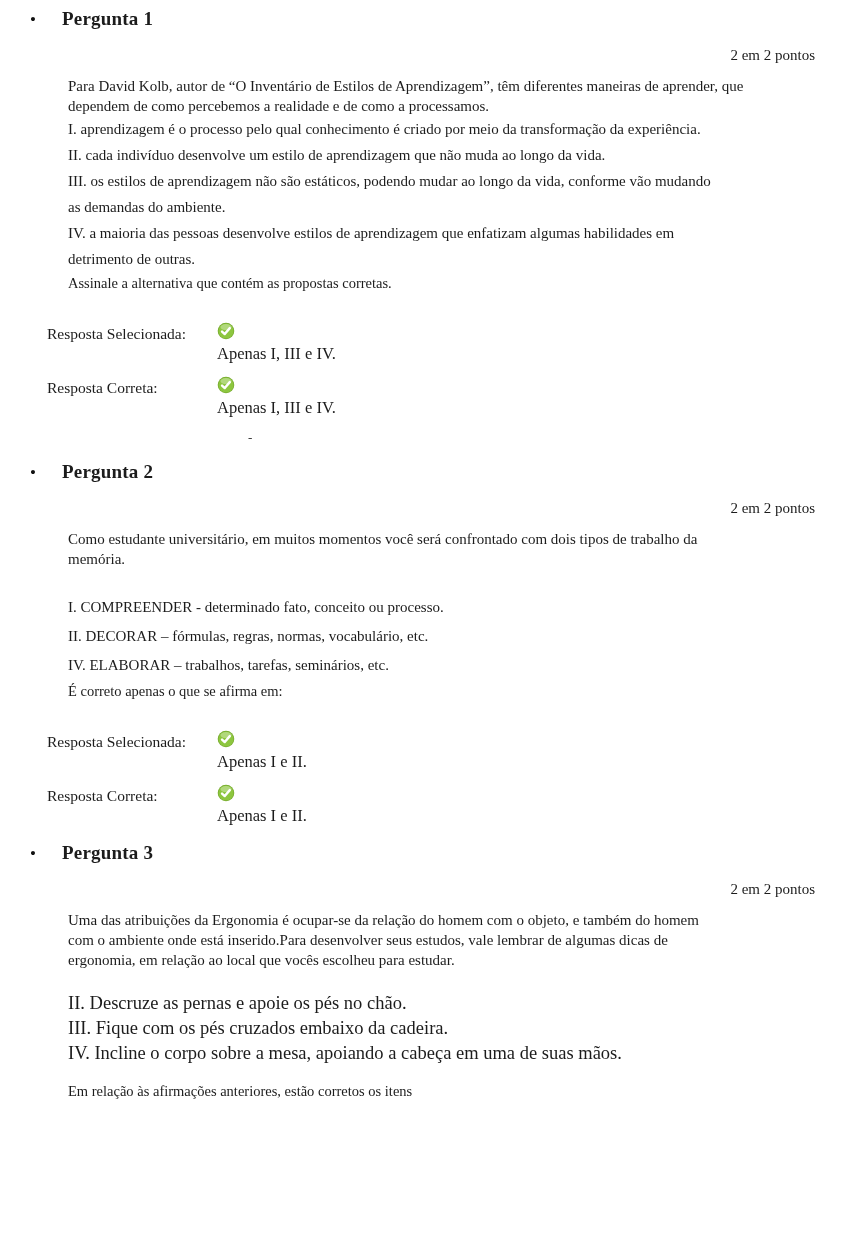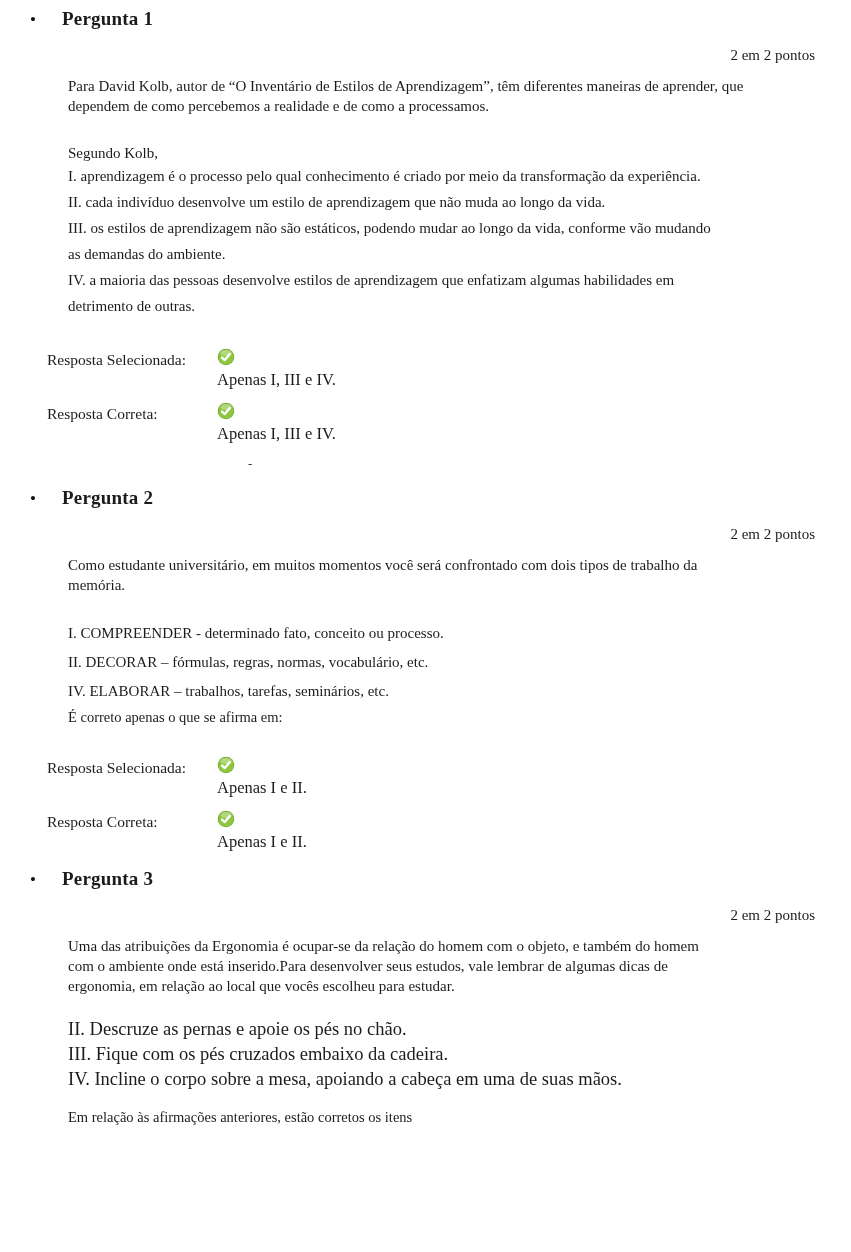--- a/index.html
+++ b/index.html
@@ -87,27 +87,27 @@
 <div class="page">
 
   <section class="question sec-q1">
     <div class="q-head">
       <span class="bullet">•</span>
       <span class="q-title">Pergunta 1</span>
     </div>
     <div class="q-points">2 em 2 pontos</div>
     <div class="q-body">
       <p class="intro w-725">Para David Kolb, autor de “O Inventário de Estilos de Aprendizagem”, têm diferentes maneiras de aprender, que dependem de como percebemos a realidade e de como a processamos.</p>
-      <p class="lead">Segundo Kolb,</p>
       <div class="items items-q1">
         <div class="item">I. aprendizagem é o processo pelo qual conhecimento é criado por meio da transformação da experiência.</div>
         <div class="item">II. cada indivíduo desenvolve um estilo de aprendizagem que não muda ao longo da vida.</div>
         <div class="item">III. os estilos de aprendizagem não são estáticos, podendo mudar ao longo da vida, conforme vão mudando as demandas do ambiente.</div>
         <div class="item">IV. a maioria das pessoas desenvolve estilos de aprendizagem que enfatizam algumas habilidades em detrimento de outras.</div>
       </div>
+      <p class="prompt">Assinale a alternativa que contém as propostas corretas.</p>
     </div>
     <div class="answers">
       <div class="answer-row">
         <div class="answer-label">Resposta Selecionada:</div>
         <div class="answer-value">
           <span class="check">
             <svg viewBox="0 0 20 20">
                 <circle cx="10" cy="10" r="9.2" fill="#76aa2d"></circle>
                 <circle cx="10" cy="10" r="8.4" fill="#8dc63f"></circle>
                 <ellipse cx="10" cy="5.6" rx="6.2" ry="3.4" fill="#ffffff" opacity="0.32"></ellipse>

